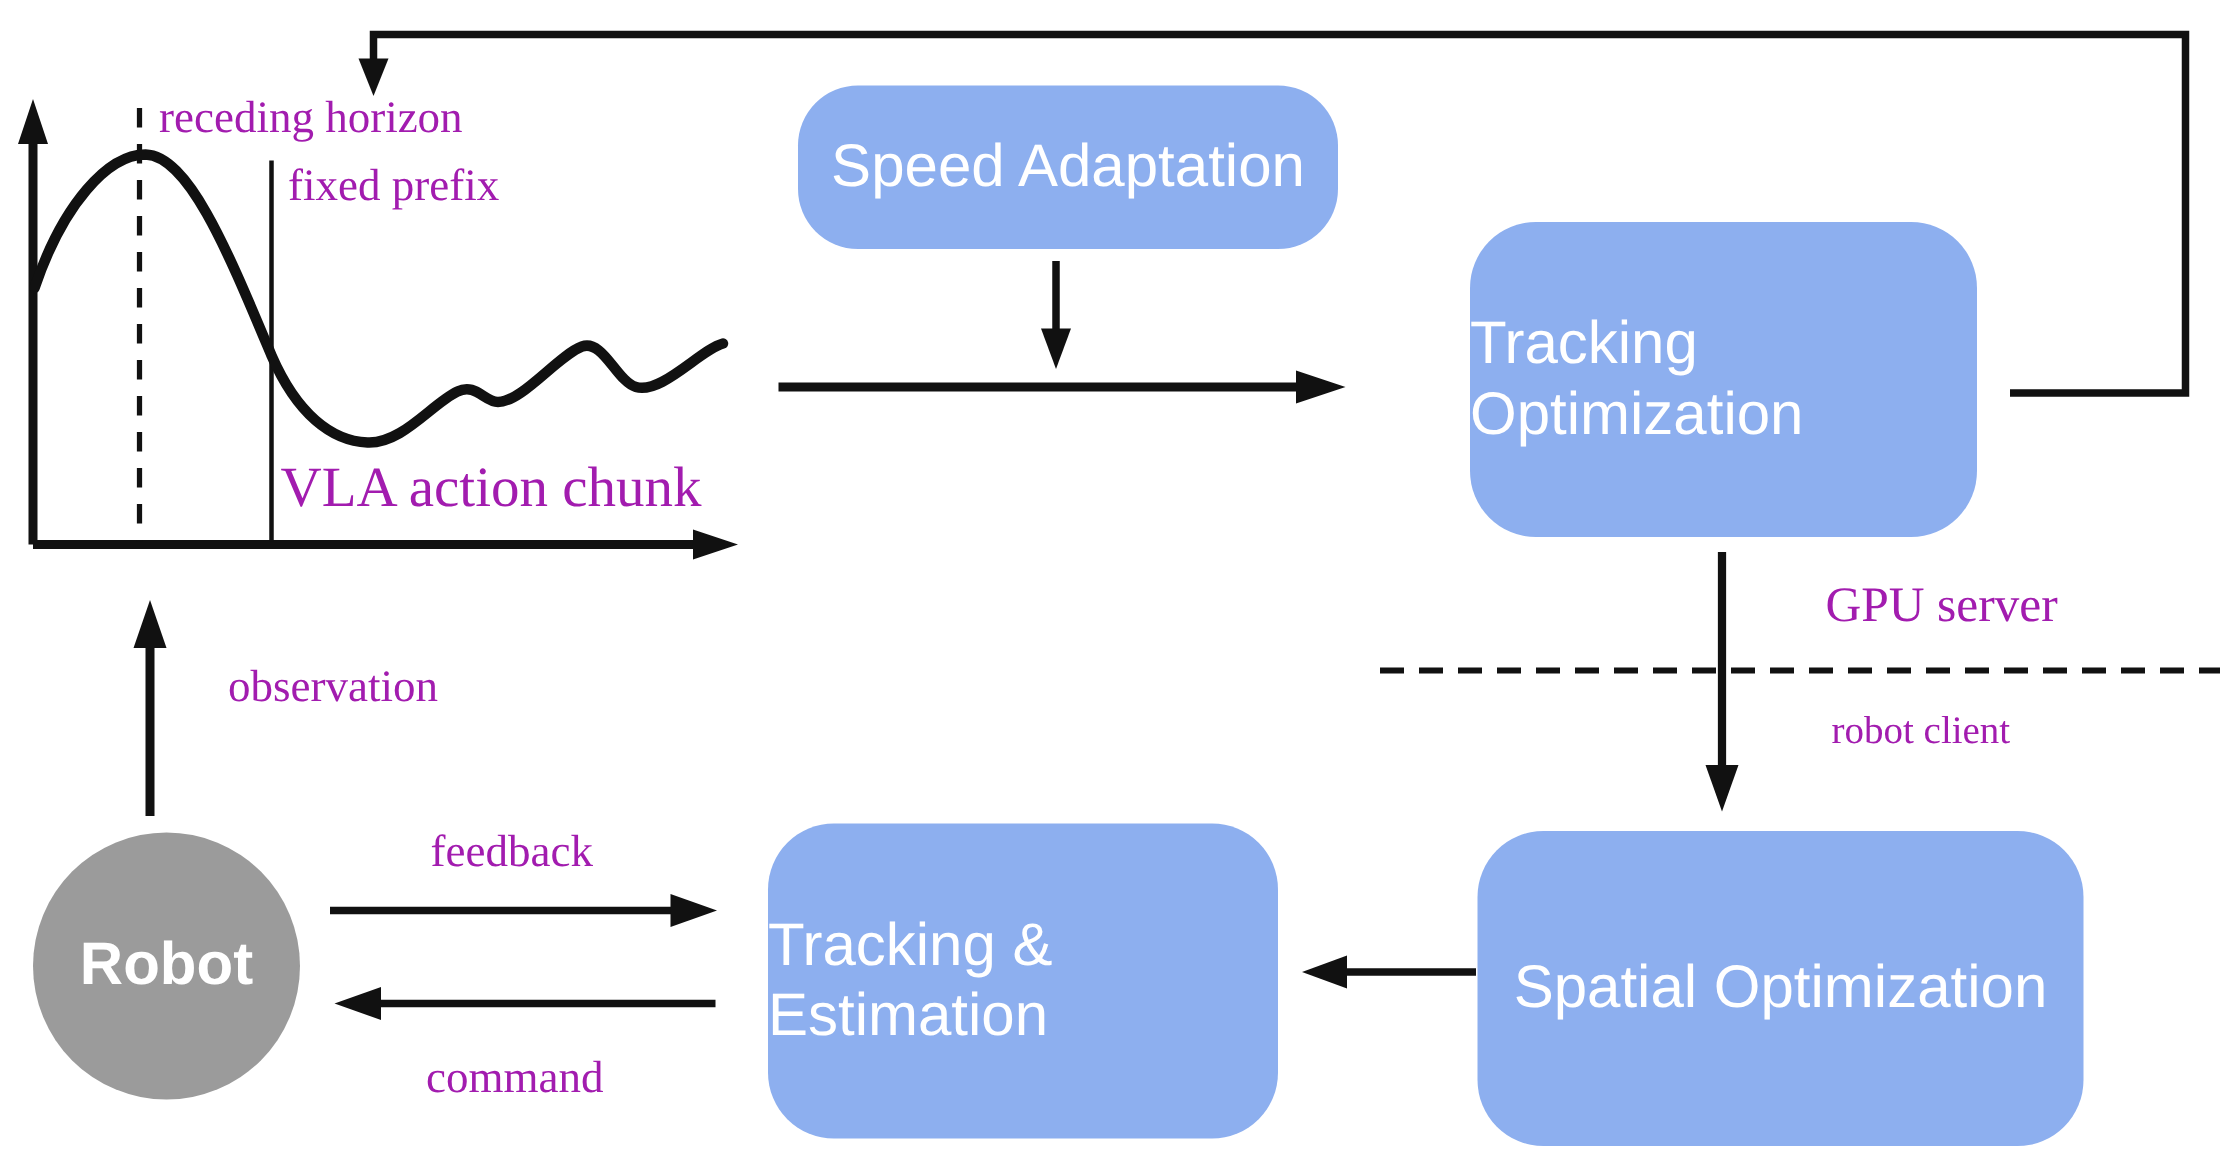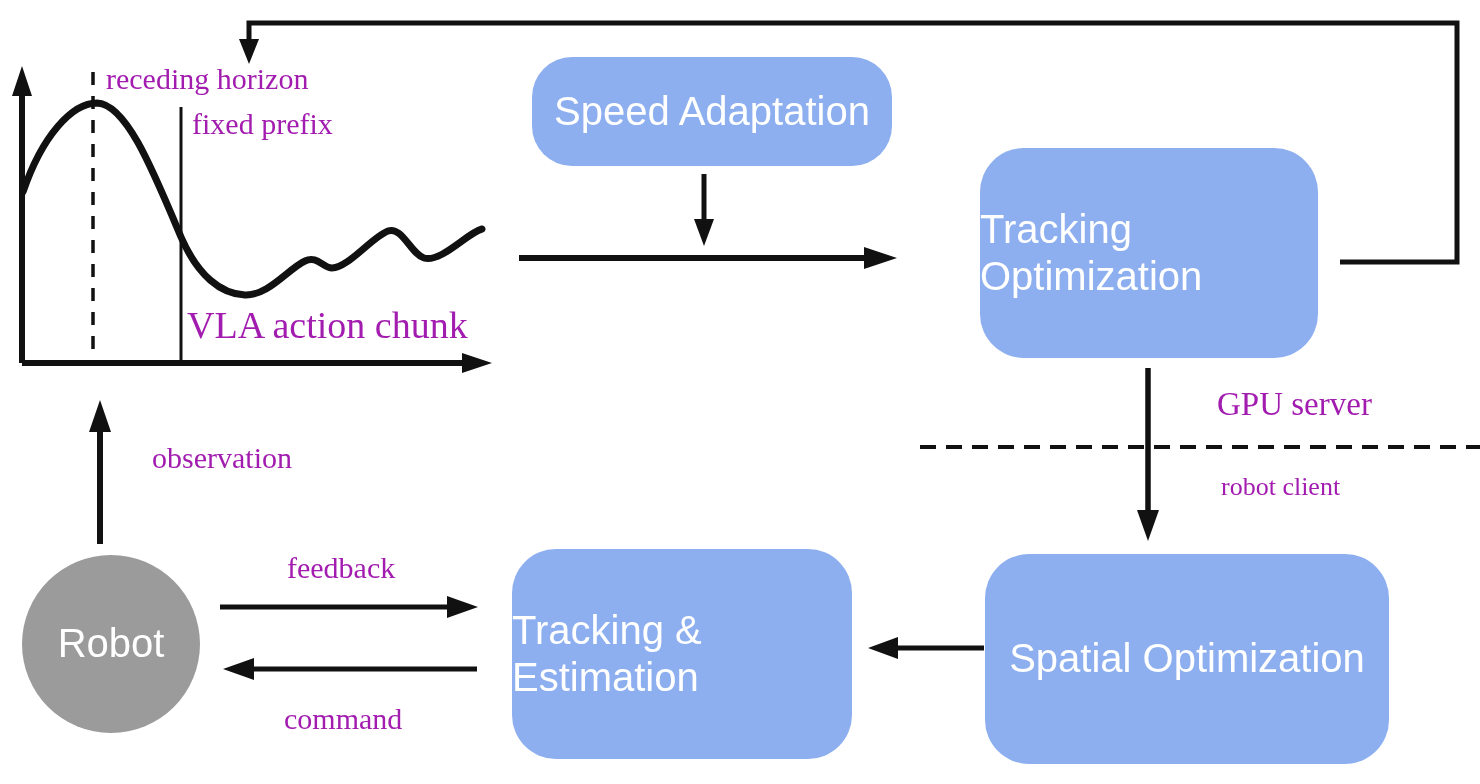--- a/index.html
+++ b/index.html
@@ -22,20 +22,21 @@
     font-size:40px;line-height:1.18;
     font-family:"Liberation Sans",sans-serif;
   }
   .node-speed{left:532px;top:57px;width:360px;height:109px;border-radius:40px;}
   .node-temporal{left:980px;top:148px;width:338px;height:210px;border-radius:44px;}
   .node-spatial{left:985px;top:554px;width:404px;height:210px;border-radius:44px;}
   .node-tracking{left:512px;top:549px;width:340px;height:210px;border-radius:44px;}
   .node-robot{
     left:22px;top:555px;width:178px;height:178px;border-radius:50%;
     background:var(--robot-fill);
+    font-weight:bold;
   }
   .slabel{
     position:absolute;color:#a21caf;white-space:nowrap;
     font-family:"Liberation Serif",serif;
   }
   .lbl-receding{left:106px;top:62px;font-size:30px;}
   .lbl-prefix{left:192px;top:107px;font-size:30px;}
   .lbl-vla{left:187px;top:303px;font-size:38px;}
   .lbl-gpu{left:1217px;top:386px;font-size:33px;}
   .lbl-client{left:1221px;top:472px;font-size:26px;}

